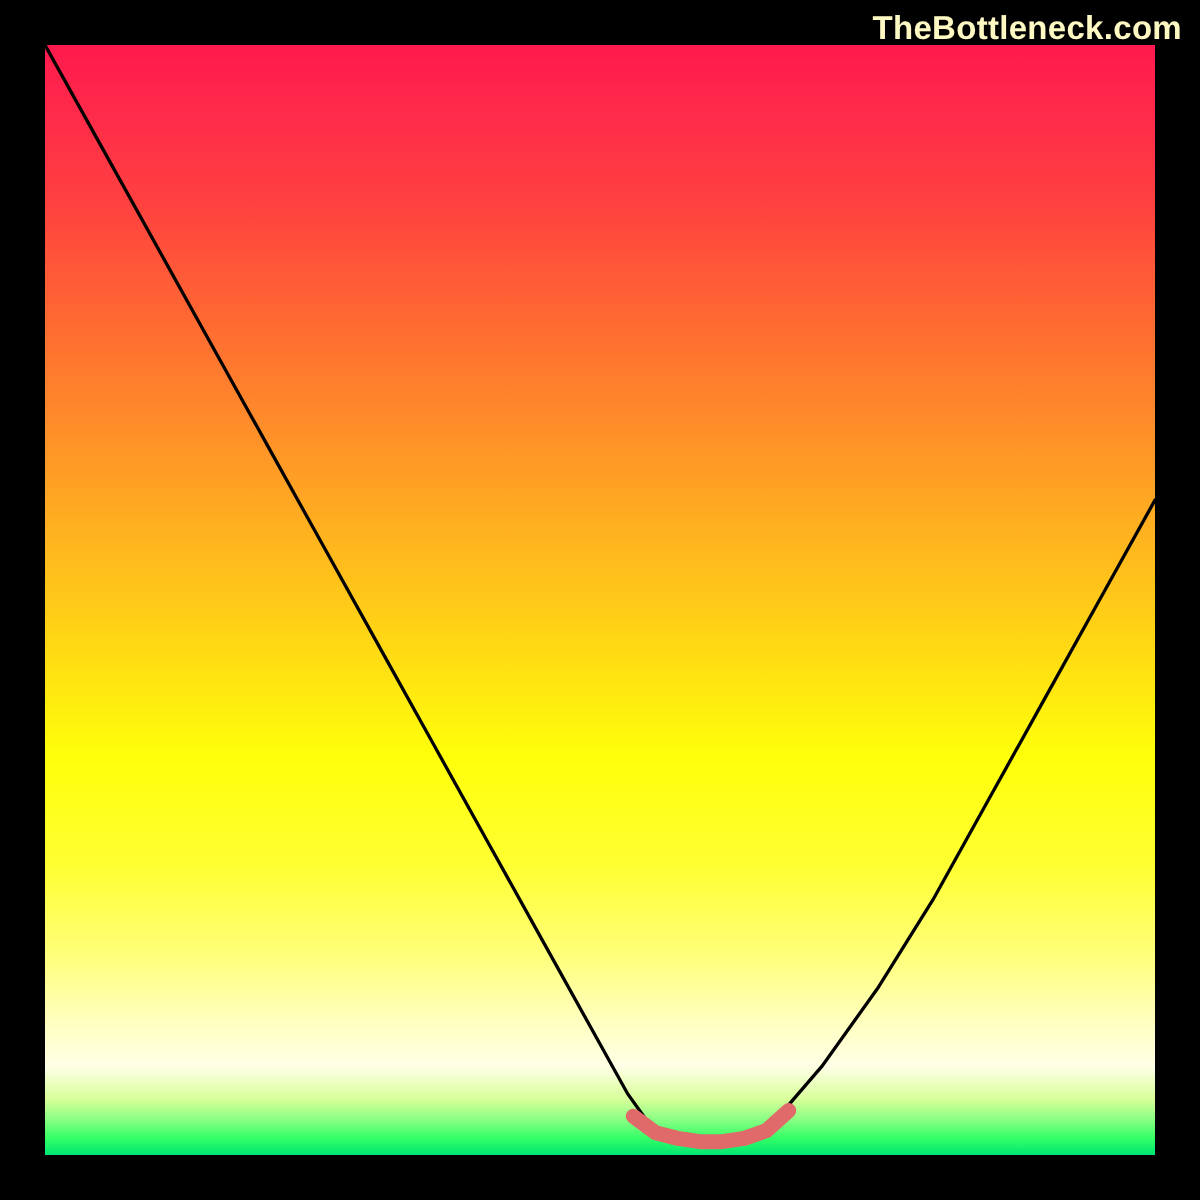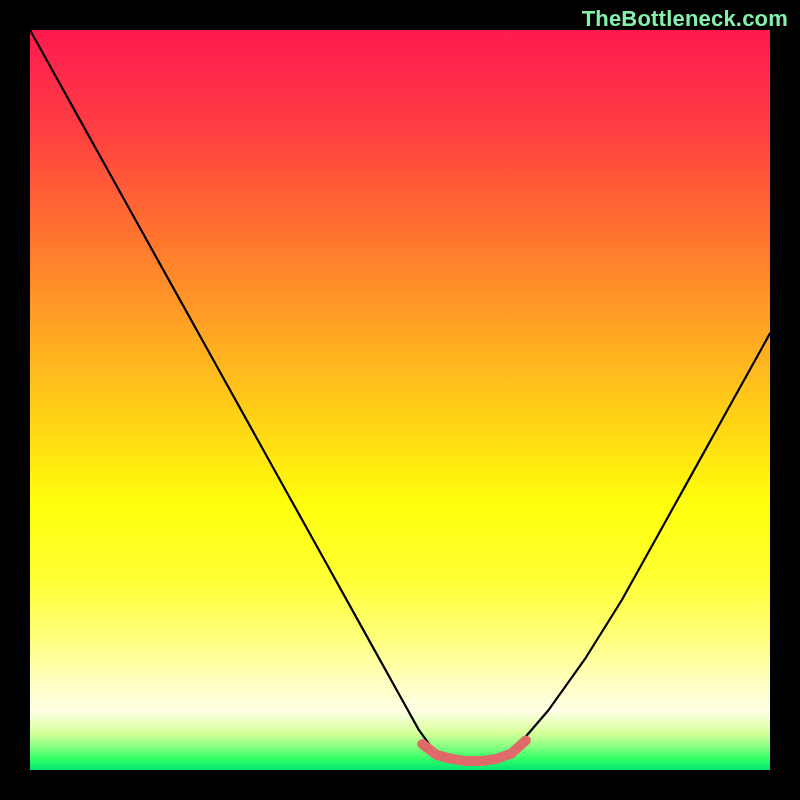--- a/index.html
+++ b/index.html
@@ -33,21 +33,21 @@
       #d7ff99 95%,
       #80ff80 97%,
       #33ff66 98.5%,
       #00e673 100%
     );
   }
   .watermark {
     position: absolute;
     top: 6px;
     right: 12px;
-    color: #86efac;
+    color: #fef9c3;
     font-size: 22px;
     font-weight: 600;
     letter-spacing: 0.2px;
     user-select: none;
   }
   svg.curve {
     position: absolute;
     left: 30px;
     top: 30px;
     width: 740px;

